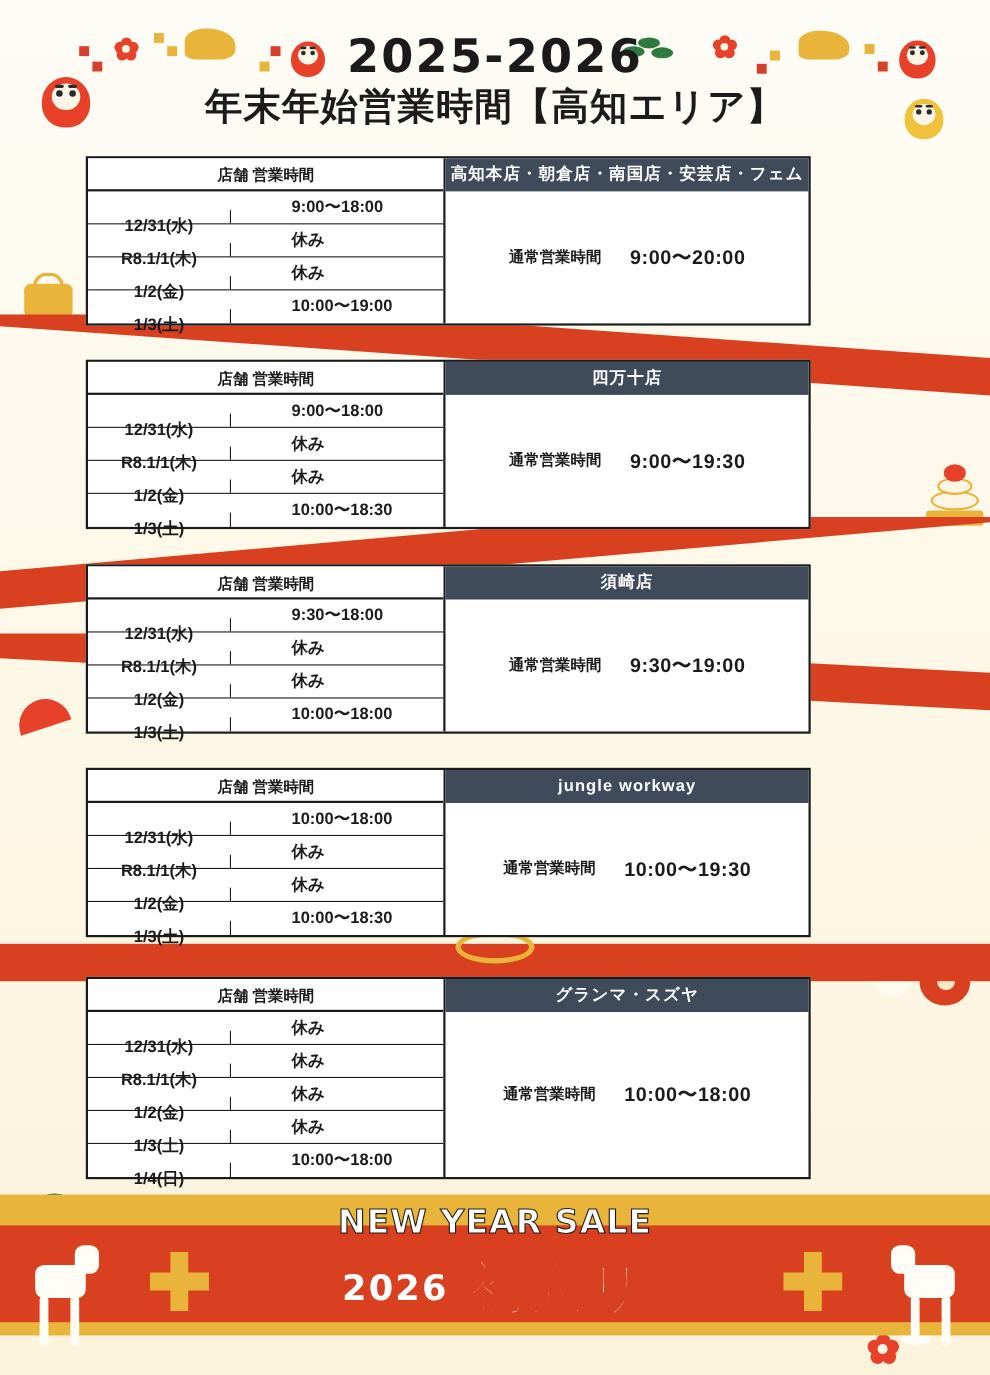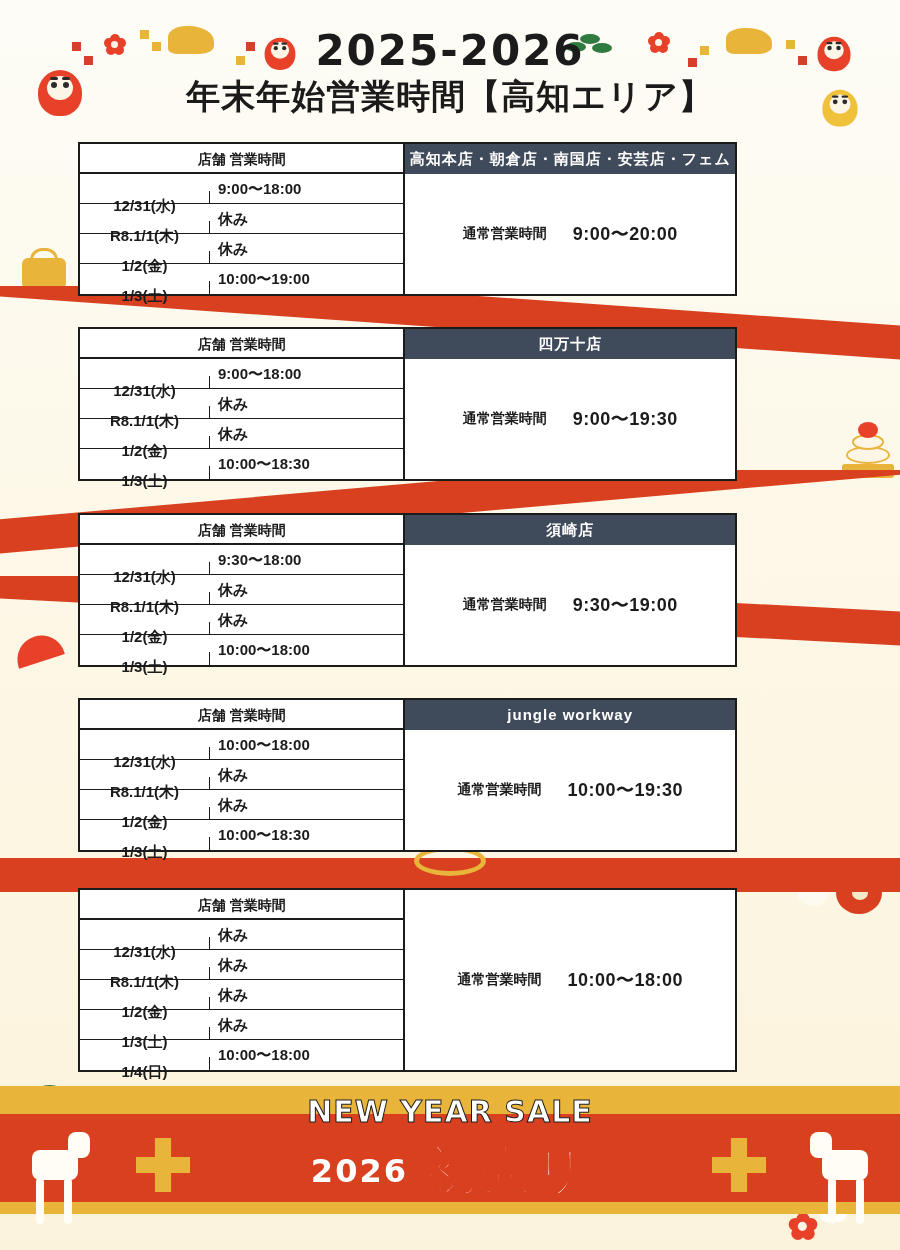--- a/index.html
+++ b/index.html
@@ -89,21 +89,21 @@
   .lrow { display:flex; height:30px; border-bottom:1px solid #1b1b1b; }
   .lrow:last-child { border-bottom:none; }
   .lrow .d {
     width:130px; text-align:center; line-height:30px;
     font-size:15px; font-weight:bold; color:#1b1b1b;
     border-right:1px solid #1b1b1b;
     margin-top:17px;
   }
   .lrow .t {
     flex:1; line-height:30px; padding-left:8px;
-    font-size:15px; font-weight:bold; color:#1b1b1b;
+    font-size:15px; font-weight:bold; color:#1b1b1b;margin-left:47px;
   }
 
   .rhead {
     height:30px; line-height:30px; text-align:center;
     background:#3f4a5a; color:#ffffff; font-size:15px; font-weight:bold;
     letter-spacing:1px;
   }
   .rbody {
     flex:1; display:flex; align-items:center; justify-content:center;
     gap:26px; padding:0 10px;
@@ -424,20 +424,21 @@
         <div class="lrow">
           <div class="d">1/3(土)</div>
           <div class="t">休み</div>
         </div>
         <div class="lrow">
           <div class="d">1/4(日)</div>
           <div class="t">10:00〜18:00</div>
         </div>
       </div>
       <div class="right-col">
+        <div class="rhead">グランマ・スズヤ</div>
         <div class="rbody">
           <span class="lbl">通常営業時間</span>
           <span class="val">10:00〜18:00</span>
         </div>
       </div>
     </div>
   </div>
 
 <div class="footer">
   <div class="band"></div>

